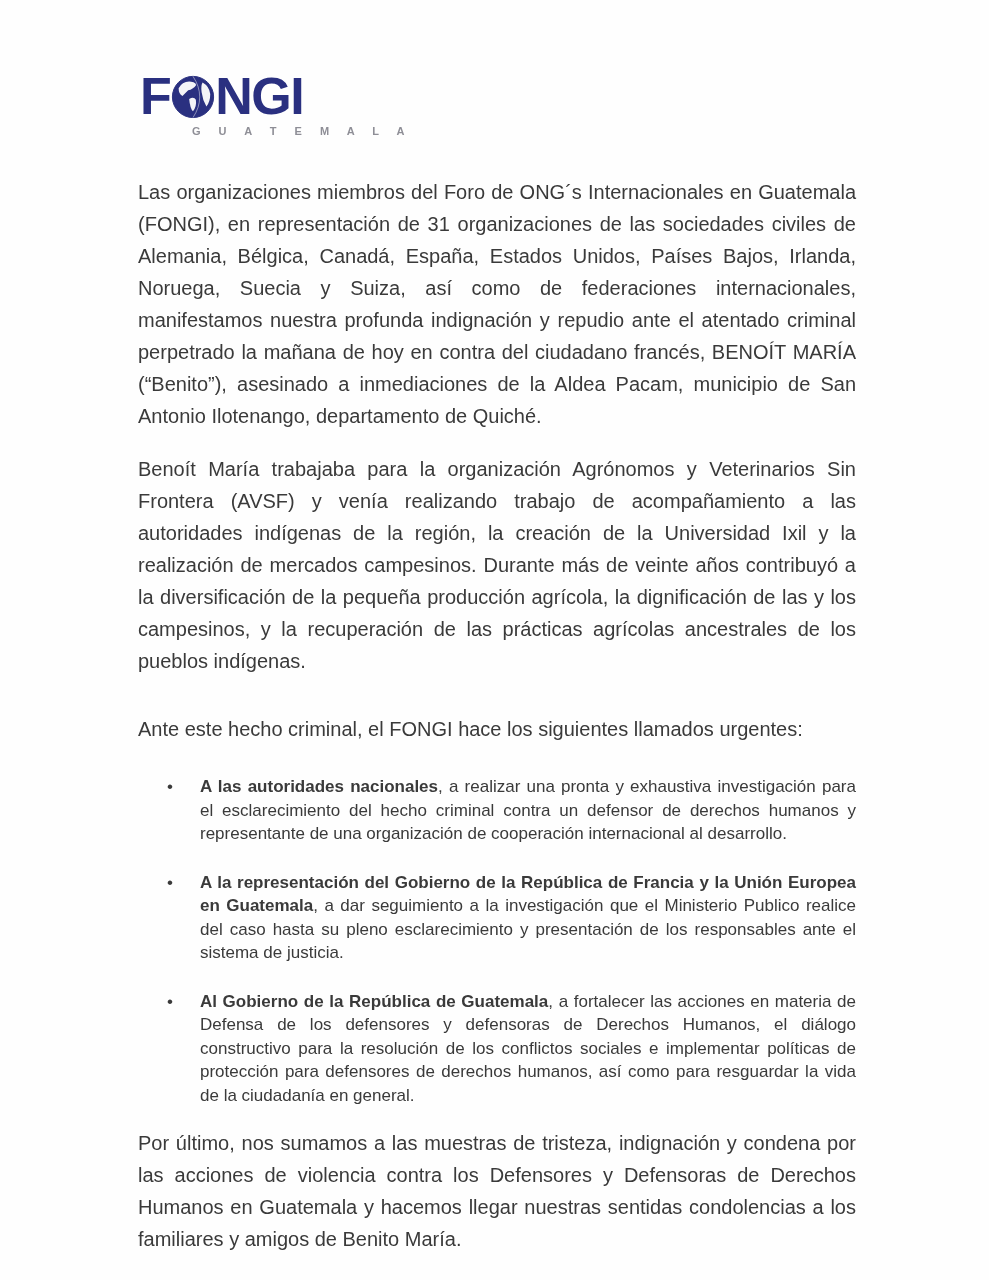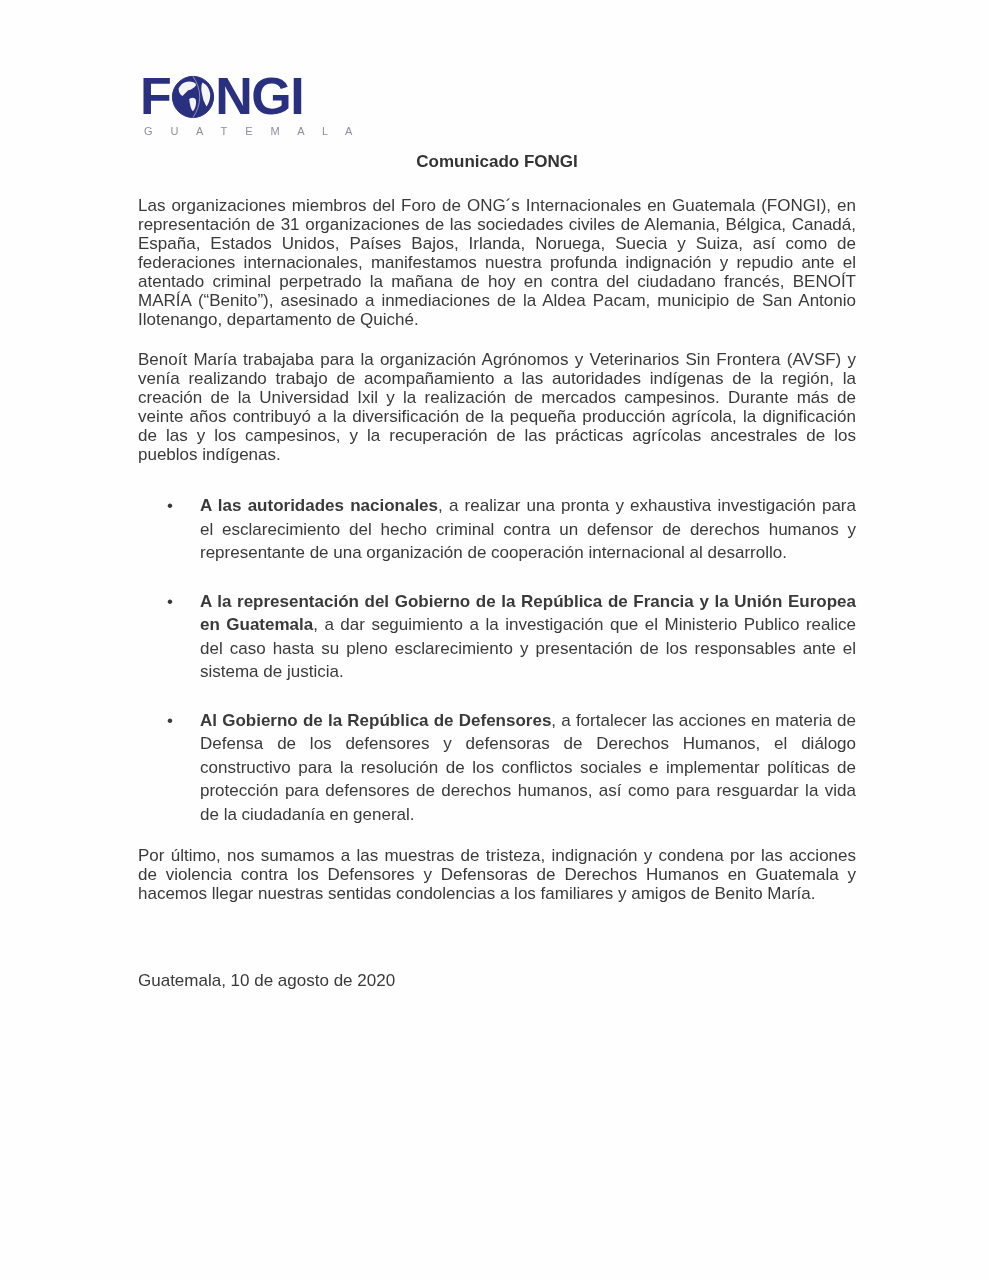--- a/index.html
+++ b/index.html
@@ -34,24 +34,25 @@
   .logo-row .globe {
     width: 46px;
     height: 46px;
     margin: 0 -1px 0 0;
     flex: 0 0 auto;
   }
   .logo-sub {
     margin-top: 3px;
     padding-left: 4px;
     color: #8e8e96;
-    font-weight: normal;
+    font-weight: bold;
     font-size: 11px;
     letter-spacing: 7.5px;
     white-space: nowrap;
+    margin-left: 48px;
   }
   
   .content {
     position: absolute;
     top: 152px;
     left: 138px;
     width: 718px;
   }
   .communique {
     text-align: center;
@@ -62,22 +63,22 @@
   .doc-title {
     margin-top: 24px;
     text-align: center;
     font-weight: bold;
     font-size: 17px;
     line-height: 26px;
     color: #333;
   }
   .para {
     margin-top: 21px;
-    font-size: 17px;
-    line-height: 19px;
+    font-size: 20px;
+    line-height: 32px;
     text-align: justify;
   }
   .para.first { margin-top: 24px; }
   .para.intro { margin-top: 36px; text-align: left; }
   .bullets {
     list-style: none;
     margin-top: 30px;
     padding-left: 62px;
   }
   .bullets li {
@@ -123,39 +124,39 @@
 
         <path d="M24 3.5 Q31 14 31 25 Q31 36 24 46.5" fill="none" stroke="#f4f4f7" stroke-width="1" opacity="0.5"></path>
       </svg>
       <span>NGI</span>
     </div>
     <div class="logo-sub">G U A T E M A L A</div>
   </div>
 
   <div class="content">
 
-    <p class="communique">Comunicado FONGI</p>
 
     <div class="doc-title">
     </div>
 
     <p class="para first">Las organizaciones miembros del Foro de ONG´s Internacionales en Guatemala (FONGI), en representación de 31 organizaciones de las sociedades civiles de Alemania, Bélgica, Canadá, España, Estados Unidos, Países Bajos, Irlanda, Noruega, Suecia y Suiza, así como de federaciones internacionales, manifestamos nuestra profunda indignación y repudio ante el atentado criminal perpetrado la mañana de hoy en contra del ciudadano francés, BENOÍT MARÍA (“Benito”), asesinado a inmediaciones de la Aldea Pacam, municipio de San Antonio Ilotenango, departamento de Quiché.</p>
 
     <p class="para">Benoít María trabajaba para la organización Agrónomos y Veterinarios Sin Frontera (AVSF) y venía realizando trabajo de acompañamiento a las autoridades indígenas de la región, la creación de la Universidad Ixil y la realización de mercados campesinos.  Durante más de veinte años contribuyó a la diversificación de la pequeña producción agrícola, la dignificación de las y los campesinos, y la recuperación de las prácticas agrícolas ancestrales de los pueblos indígenas.</p>
 
+    <p class="para intro">Ante este hecho criminal, el FONGI hace los siguientes llamados urgentes:</p>
 
     <ul class="bullets">
       <li>
         <span class="lead">A las autoridades nacionales</span><span>, a realizar una pronta y exhaustiva investigación para el esclarecimiento del hecho criminal contra un defensor de derechos humanos y representante de una organización de cooperación internacional al desarrollo.</span>
       </li>
       <li>
         <span class="lead">A la representación del Gobierno de la República de Francia y la Unión Europea en Guatemala</span><span>, a dar seguimiento a la investigación que el Ministerio Publico realice del caso hasta su pleno esclarecimiento y presentación de los responsables ante el sistema de justicia.</span>
       </li>
       <li>
-        <span class="lead">Al Gobierno de la República de Defensores</span><span>, a fortalecer las acciones en materia de Defensa de los defensores y defensoras de Derechos Humanos, el diálogo constructivo para la resolución de los conflictos sociales e implementar políticas de protección para defensores de derechos humanos, así como para resguardar la vida de la ciudadanía en general.</span>
+        <span class="lead">Al Gobierno de la República de Guatemala</span><span>, a fortalecer las acciones en materia de Defensa de los defensores y defensoras de Derechos Humanos, el diálogo constructivo para la resolución de los conflictos sociales e implementar políticas de protección para defensores de derechos humanos, así como para resguardar la vida de la ciudadanía en general.</span>
       </li>
     </ul>
 
     <p class="para closing">Por último, nos sumamos a las muestras de tristeza, indignación y condena por las acciones de violencia contra los Defensores y Defensoras de Derechos Humanos en Guatemala y hacemos llegar nuestras sentidas condolencias a los familiares y amigos de Benito María.</p>
 
     <p class="date-line">Guatemala, 10 de agosto de 2020</p>
 
   </div>
 </div>
 

